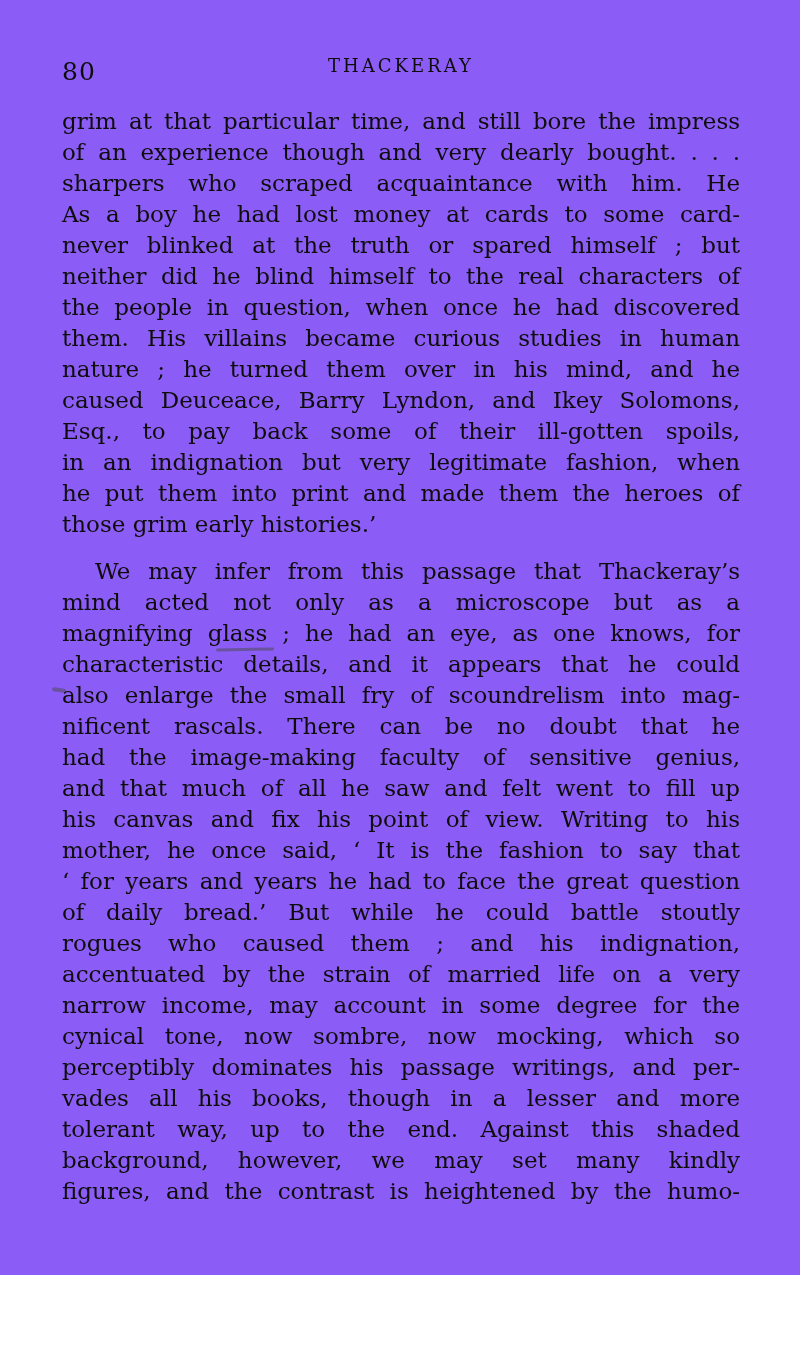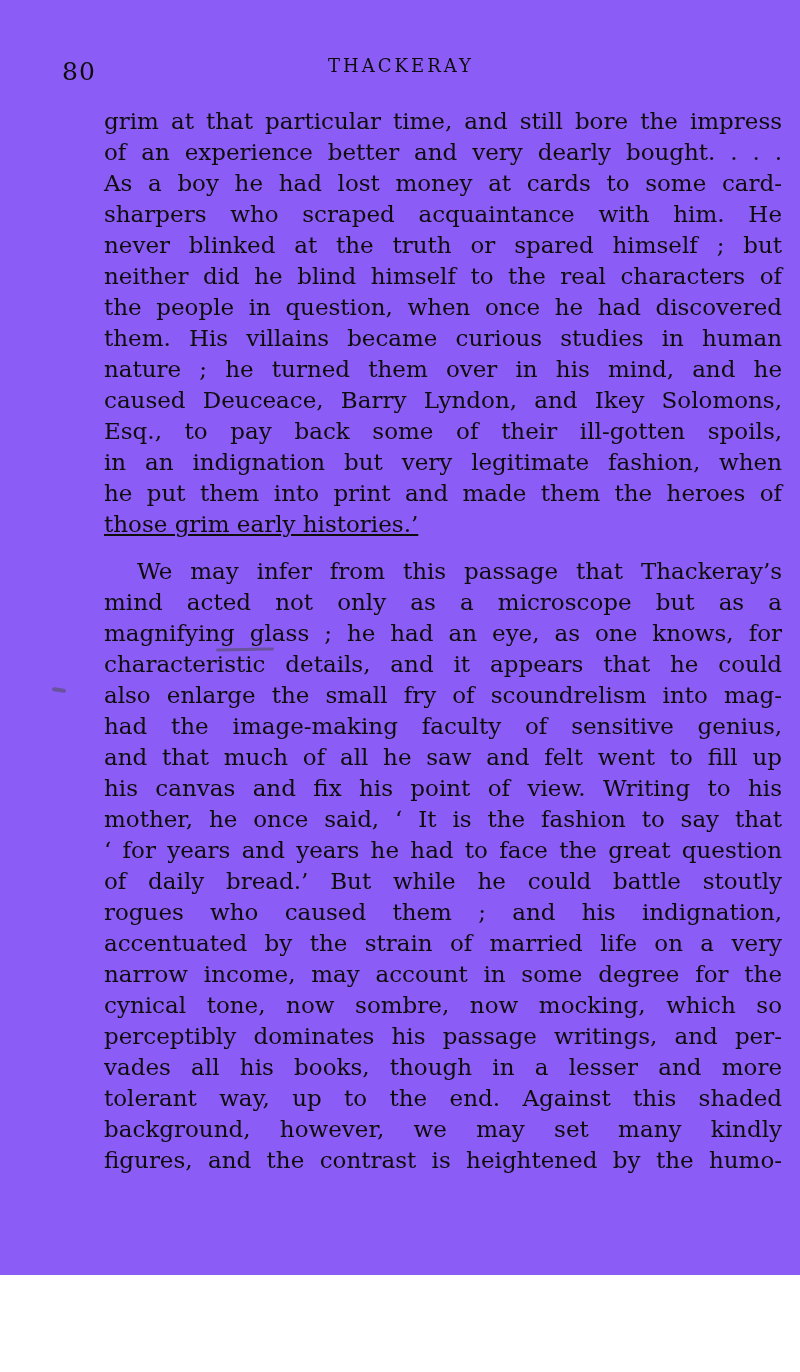--- a/index.html
+++ b/index.html
@@ -39,30 +39,28 @@
     font-size: 18px;
     letter-spacing: 3px;
   }
   .body-text {
     position: absolute;
     top: 106px;
     left: 62px;
     width: 678px;
     font-size: 23px;
     line-height: 31px;
-    margin-left: 42px;
   }
   .para .line {
     text-align: justify;
     text-align-last: justify;
     white-space: normal;
   }
   .para.short-last .line.last {
     text-align-last: left;
-    text-decoration: underline;
   }
   .para.indent .line.first {
     text-indent: 33px;
   }
   .para + .para {
     margin-top: 16px;
   }
   .smudge {
     position: absolute;
     background: #4a4a45;
@@ -78,40 +76,41 @@
 <div class="page">
 
   <div class="running-header">
     <span class="page-number">80</span>
     <span class="running-head">THACKERAY</span>
   </div>
 
   <div class="body-text">
     <div class="para short-last">
         <div class="line first">grim at that particular time, and still bore the impress</div>
-        <div class="line">of an experience better and very dearly bought. . . .</div>
+        <div class="line">of an experience though and very dearly bought. . . .</div>
+        <div class="line">sharpers who scraped acquaintance with him.  He</div>
         <div class="line">As a boy he had lost money at cards to some card-</div>
-        <div class="line">sharpers who scraped acquaintance with him.  He</div>
         <div class="line">never blinked at the truth or spared himself ;  but</div>
         <div class="line">neither did he blind himself to the real characters of</div>
         <div class="line">the people in question, when once he had discovered</div>
         <div class="line">them.  His villains became curious studies in human</div>
         <div class="line">nature ;  he turned them over in his mind, and he</div>
         <div class="line">caused Deuceace, Barry Lyndon, and Ikey Solomons,</div>
         <div class="line">Esq., to pay back some of their ill-gotten spoils,</div>
         <div class="line">in an indignation but very legitimate fashion, when</div>
         <div class="line">he put them into print and made them the heroes of</div>
         <div class="line last">those grim early histories.’</div>
       </div>
     <div class="para indent">
         <div class="line first">We may infer from this passage that Thackeray’s</div>
         <div class="line">mind acted not only as a microscope but as a</div>
         <div class="line">magnifying glass ;  he had an eye, as one knows, for</div>
         <div class="line">characteristic details, and it appears that he could</div>
         <div class="line">also enlarge the small fry of scoundrelism into mag-</div>
+        <div class="line">nificent rascals.  There can be no doubt that he</div>
         <div class="line">had the image-making faculty of sensitive genius,</div>
         <div class="line">and that much of all he saw and felt went to fill up</div>
         <div class="line">his canvas and fix his point of view.  Writing to his</div>
         <div class="line">mother, he once said, ‘ It is the fashion to say that</div>
         <div class="line">‘ for years and years he had to face the great question</div>
         <div class="line">of daily bread.’  But while he could battle stoutly</div>
         <div class="line">rogues who caused them ;  and his indignation,</div>
         <div class="line">accentuated by the strain of married life on a very</div>
         <div class="line">narrow income, may account in some degree for the</div>
         <div class="line">cynical tone, now sombre, now mocking, which so</div>

